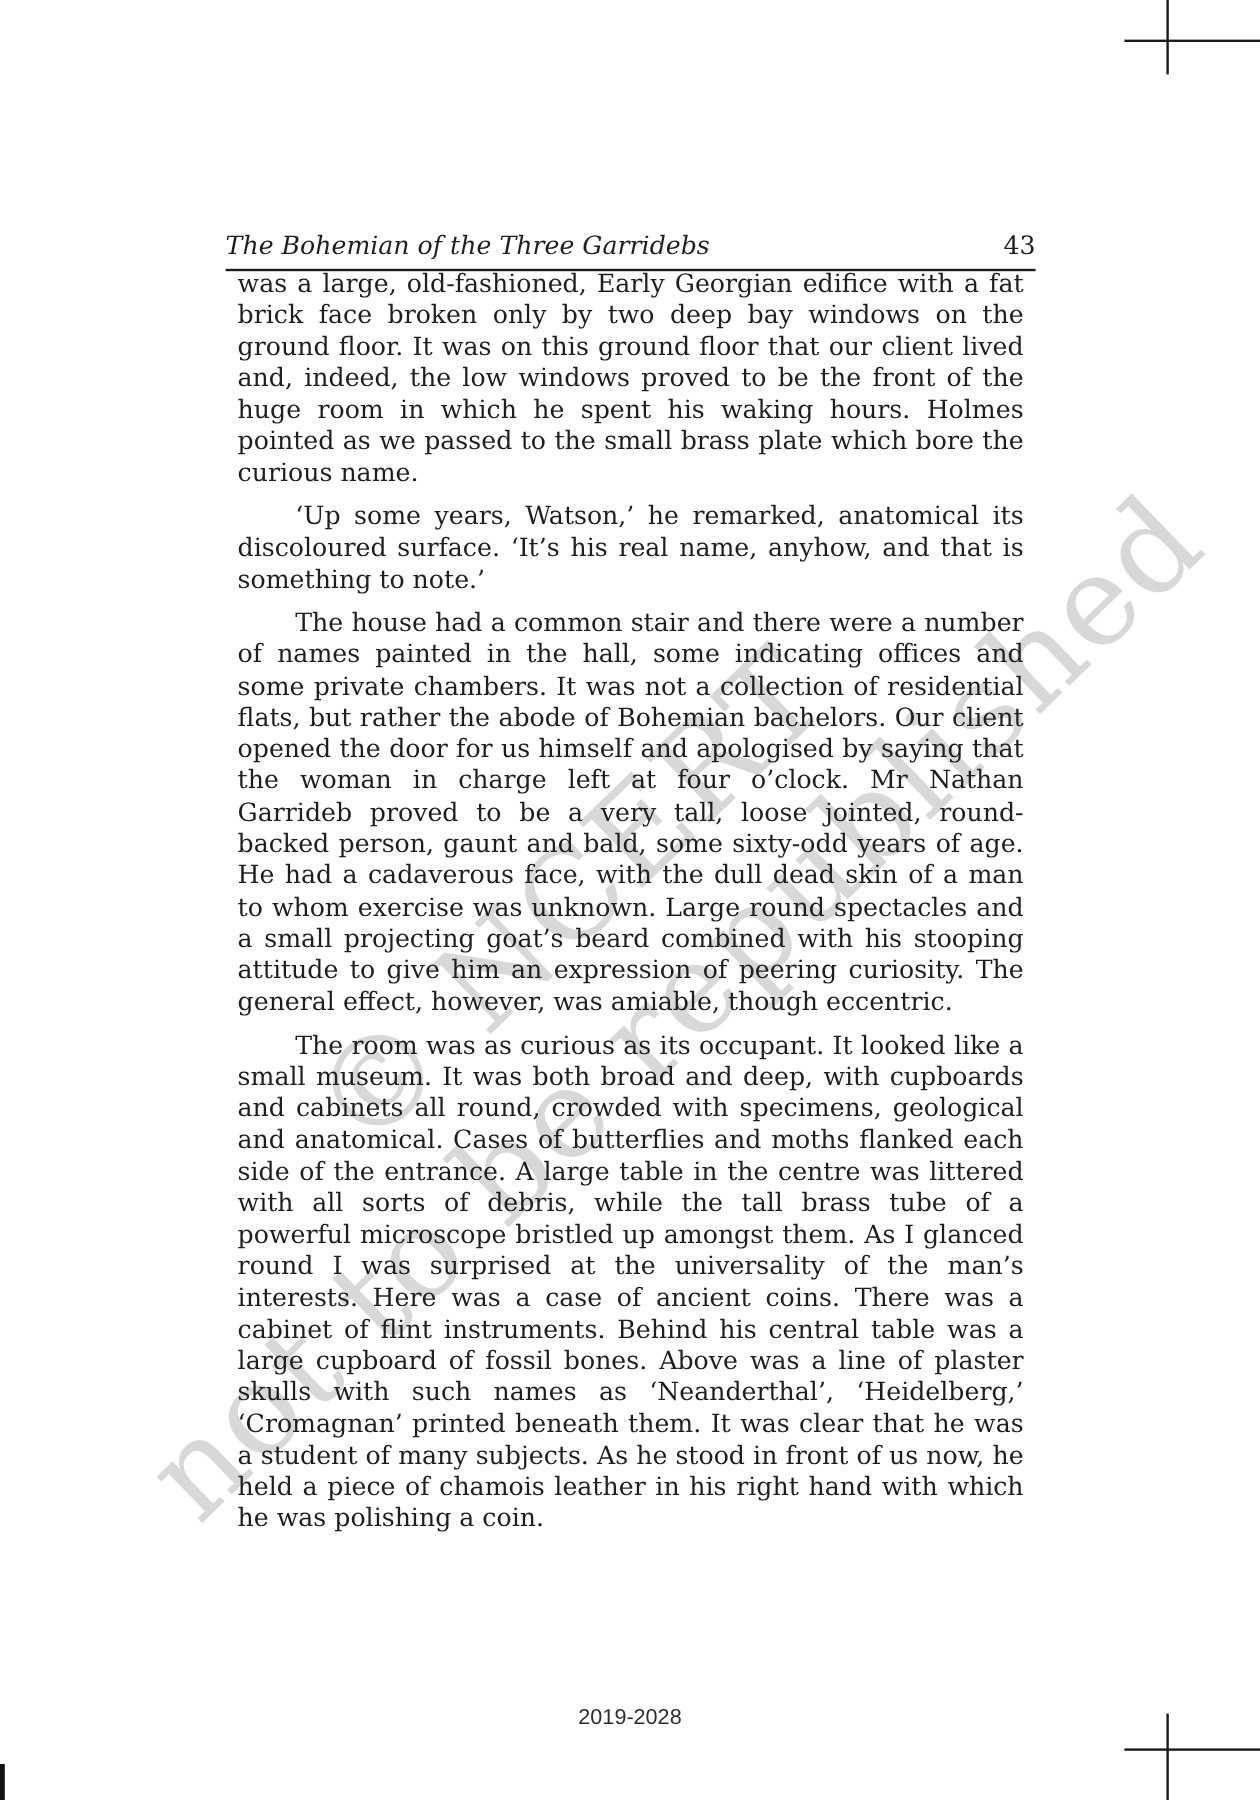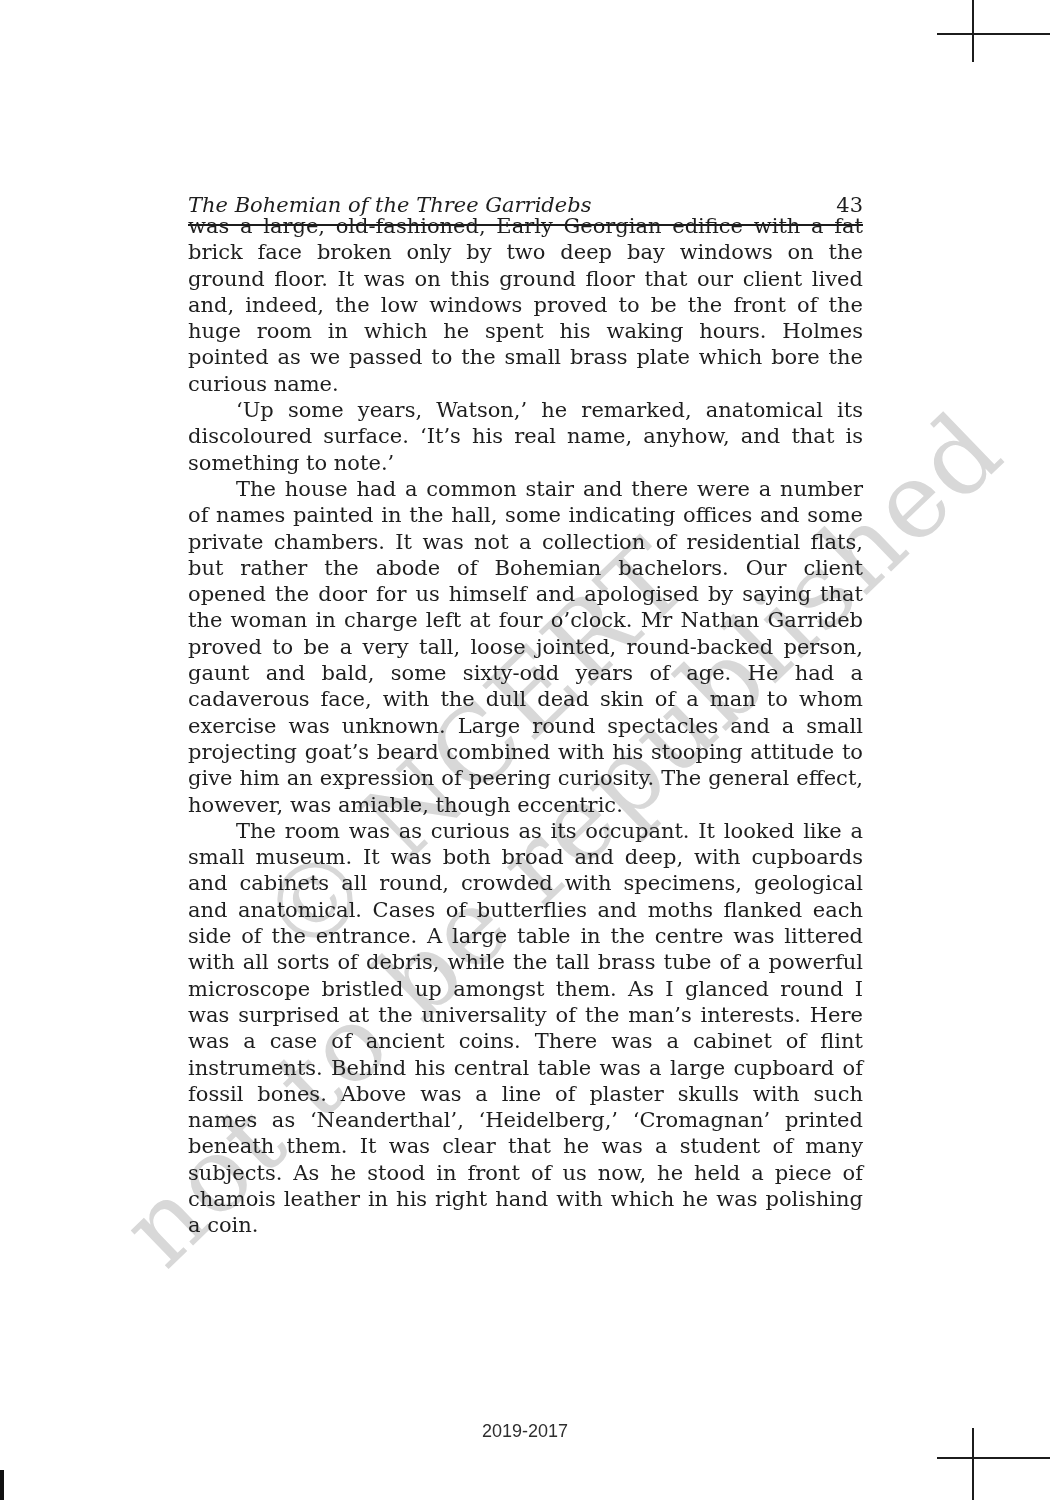--- a/index.html
+++ b/index.html
@@ -59,21 +59,21 @@
   .body-text {
     position: absolute;
     left: 188px;
     top: 213px;
     width: 675px;
     color: #1e1e1e;
     font-size: 21px;
     line-height: 26.3px;
     text-align: justify;
   }
-  .para { margin: 0; text-indent: 48px; }
+  .para { margin: 10px; text-indent: 48px; }
   .para.first { text-indent: 0; }
   .footer-year {
     position: absolute;
     left: 0;
     top: 1421px;
     width: 1050px;
     text-align: center;
     font-family: "Liberation Sans", sans-serif;
     font-size: 18px;
     color: #2e2e2e;
@@ -103,21 +103,21 @@
       <span class="page-number">43</span>
     </div>
 
     <div class="body-text">
       <p class="para first">was a large, old-fashioned, Early Georgian edifice with a fat brick face broken only by two deep bay windows on the ground floor. It was on this ground floor that our client lived and, indeed, the low windows proved to be the front of the huge room in which he spent his waking hours. Holmes pointed as we passed to the small brass plate which bore the curious name.</p>
       <p class="para">‘Up some years, Watson,’ he remarked, anatomical its discoloured surface. ‘It’s his real name, anyhow, and that is something to note.’</p>
       <p class="para">The house had a common stair and there were a number of names painted in the hall, some indicating offices and some private chambers. It was not a collection of residential flats, but rather the abode of Bohemian bachelors. Our client opened the door for us himself and apologised by saying that the woman in charge left at four o’clock. Mr Nathan Garrideb proved to be a very tall, loose jointed, round-backed person, gaunt and bald, some sixty-odd years of age. He had a cadaverous face, with the dull dead skin of a man to whom exercise was unknown. Large round spectacles and a small projecting goat’s beard combined with his stooping attitude to give him an expression of peering curiosity. The general effect, however, was amiable, though eccentric.</p>
       <p class="para">The room was as curious as its occupant. It looked like a small museum. It was both broad and deep, with cupboards and cabinets all round, crowded with specimens, geological and anatomical. Cases of butterflies and moths flanked each side of the entrance. A large table in the centre was littered with all sorts of debris, while the tall brass tube of a powerful microscope bristled up amongst them. As I glanced round I was surprised at the universality of the man’s interests. Here was a case of ancient coins. There was a cabinet of flint instruments. Behind his central table was a large cupboard of fossil bones. Above was a line of plaster skulls with such names as ‘Neanderthal’, ‘Heidelberg,’ ‘Cromagnan’ printed beneath them. It was clear that he was a student of many subjects. As he stood in front of us now, he held a piece of chamois leather in his right hand with which he was polishing a coin.</p>
     </div>
 
-    <div class="footer-year">2019-2017</div>
+    <div class="footer-year">2019-2028</div>
 
   </div>
 
   <div class="mark crop-v-top"></div>
   <div class="mark crop-h-top"></div>
   <div class="mark crop-v-bottom"></div>
   <div class="mark crop-h-bottom"></div>
   <div class="mark edge-bottom-left"></div>
 
 </div>

